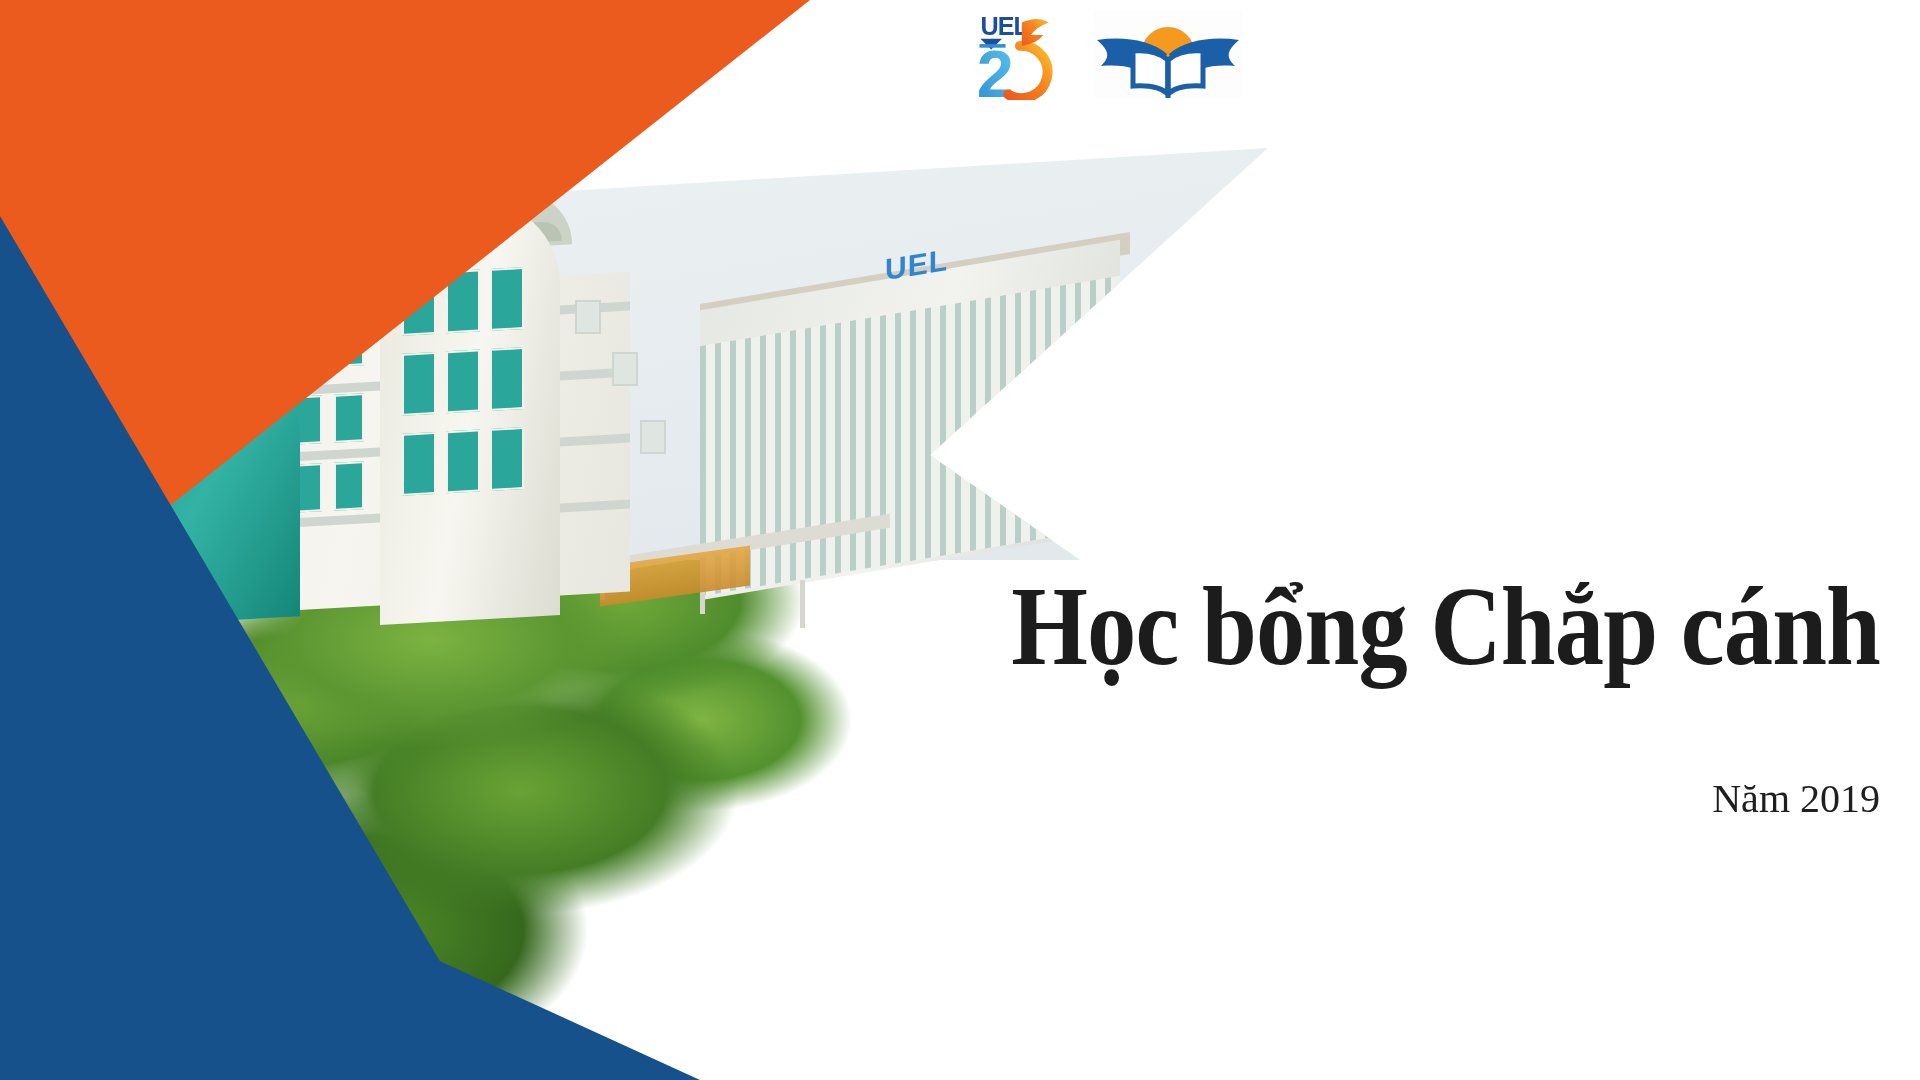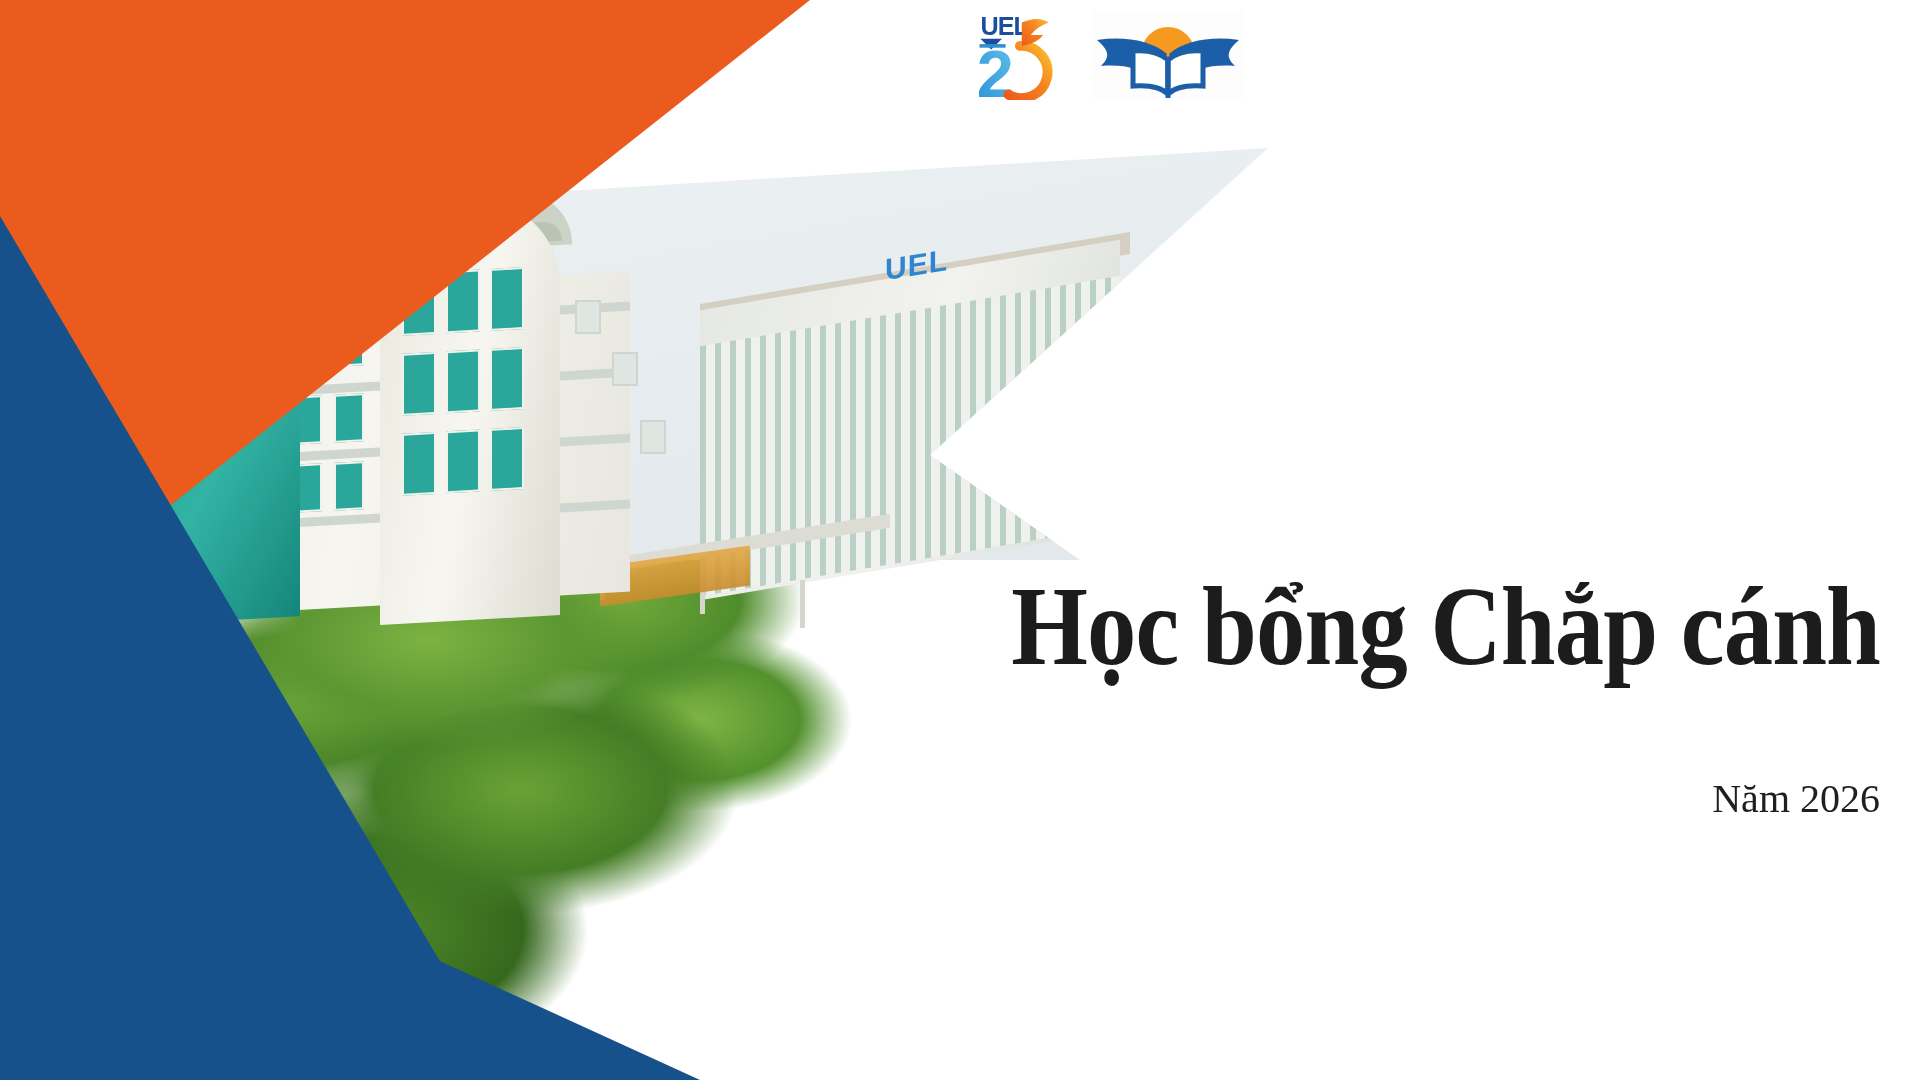--- a/index.html
+++ b/index.html
@@ -372,15 +372,15 @@
         <path d="M76 44 C92 30 120 26 146 30 C132 42 134 48 142 56 C120 54 102 58 88 70 Z" fill="#1B5FA8"></path>
         <path d="M75 50 C66 42 52 40 40 41 L40 76 C54 75 68 77 75 84 Z" fill="#ffffff" stroke="#1B5FA8" stroke-width="5"></path>
         <path d="M75 50 C84 42 98 40 110 41 L110 76 C96 75 82 77 75 84 Z" fill="#ffffff" stroke="#1B5FA8" stroke-width="5"></path>
         <path d="M75 50 L75 84" stroke="#1B5FA8" stroke-width="5"></path>
       </svg>
     </div>
 
   </div>
 
   <div class="title">Học bổng Chắp cánh</div>
-  <div class="subtitle">Năm 2026</div>
+  <div class="subtitle">Năm 2019</div>
 
 </div>
 
 </body></html>

